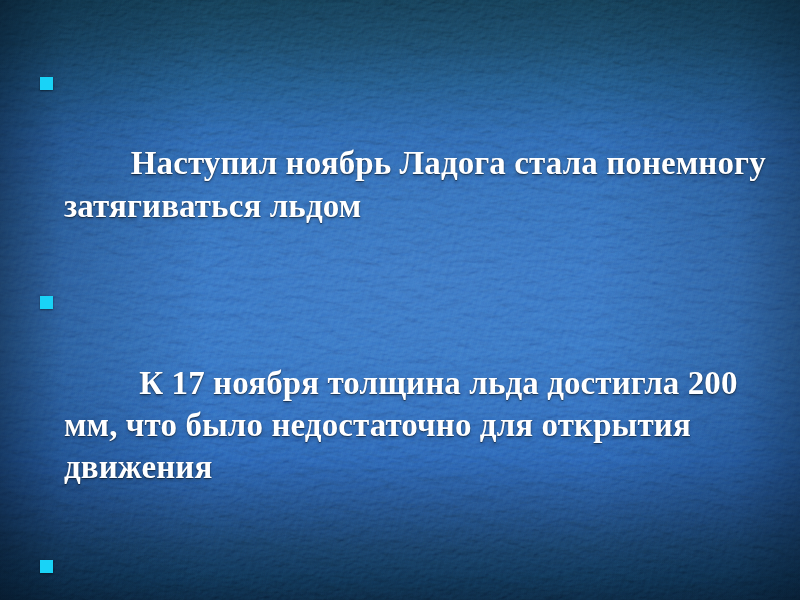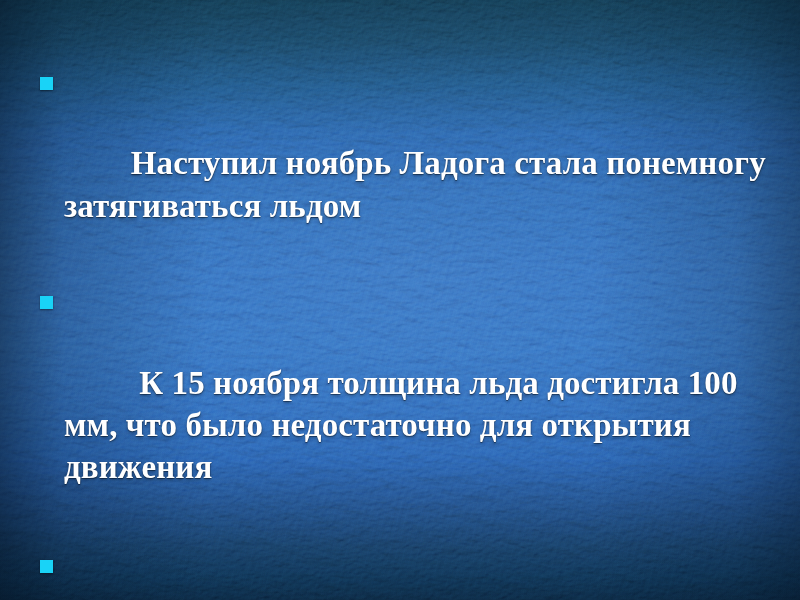--- a/index.html
+++ b/index.html
@@ -198,21 +198,21 @@
   <div class="content">
     <ul class="bullets">
 
       <li class="bullet-item gap-1">
         <span class="marker" style="background: rgb(25, 211, 247);"></span>
         <span class="bullet-text" style="color: rgb(255, 255, 255);">Наступил ноябрь Ладога стала понемногу затягиваться льдом</span>
       </li>
 
       <li class="bullet-item gap-2">
         <span class="marker" style="background: rgb(25, 211, 247);"></span>
-        <span class="bullet-text" style="color: rgb(255, 255, 255);"> К 15 ноября толщина льда достигла 100 мм, что было недостаточно для открытия движения</span>
+        <span class="bullet-text" style="color: rgb(255, 255, 255);"> К 17 ноября толщина льда достигла 200 мм, что было недостаточно для открытия движения</span>
       </li>
 
       <li class="bullet-item">
         <span class="marker" style="background: rgb(25, 211, 247);"></span>
         
       </li>
 
     </ul>
   </div>
 

